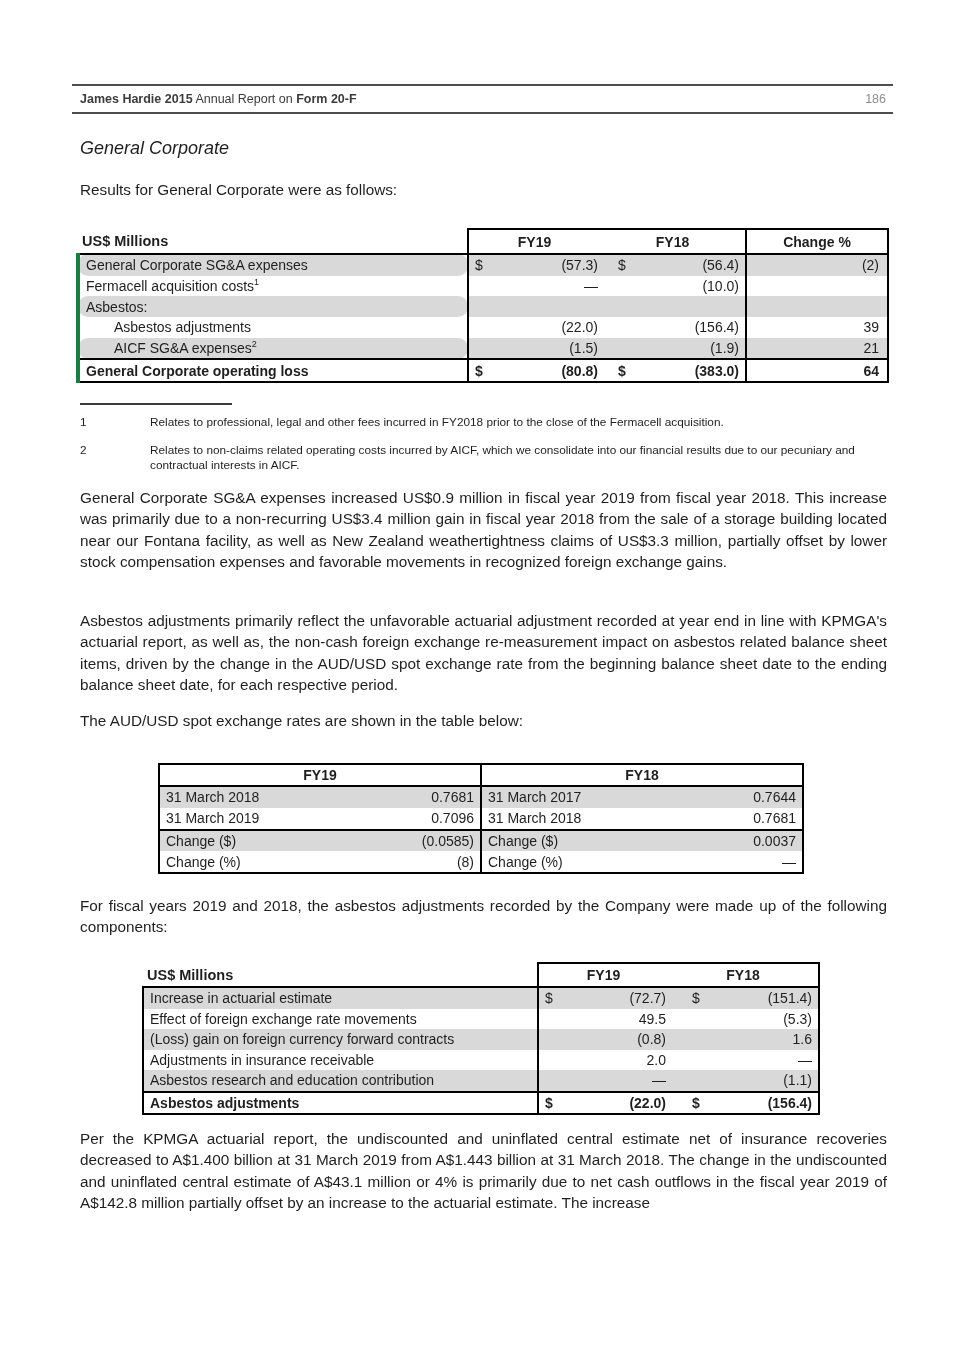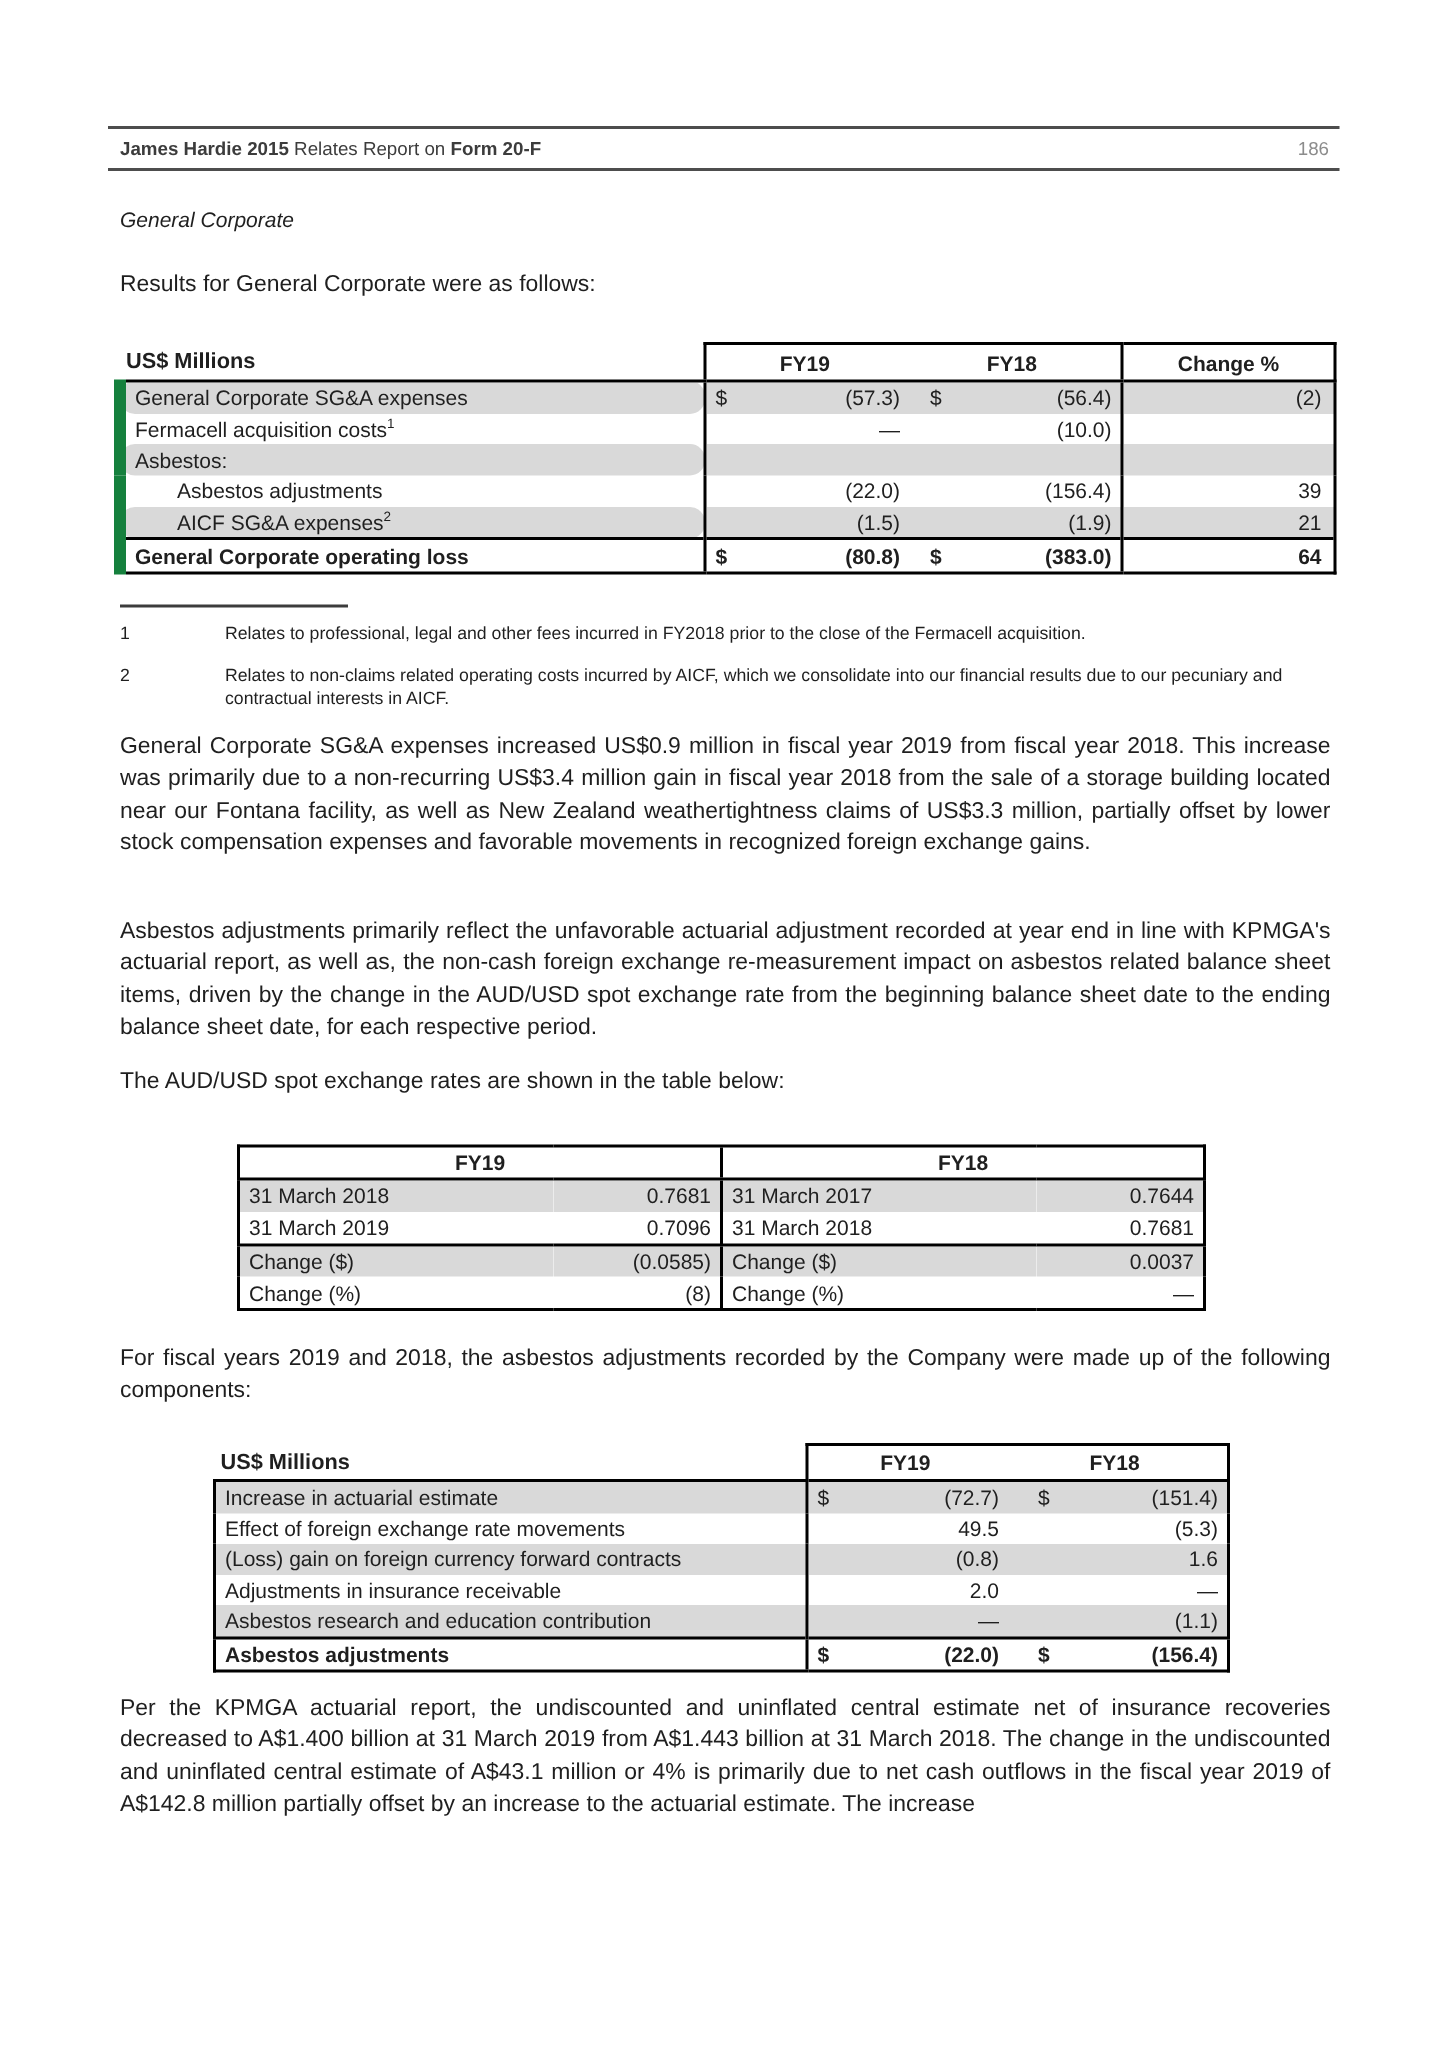--- a/index.html
+++ b/index.html
@@ -16,39 +16,39 @@
   
   .rule { position: absolute; left: 72px; width: 821px; height: 2px; background: #4d4d4d; }
   .hdr {
     position: absolute; left: 80px; top: 92px; width: 806px;
     font-size: 12.5px; color: #3c3c3c;
     display: flex; justify-content: space-between; align-items: baseline;
   }
   .hdr .b { font-weight: bold; }
   .pagenum { color: #8c8c8c; }
 
-  .heading { position: absolute; left: 80px; top: 138px; font-size: 14px; font-style: italic; }
+  .heading { position: absolute; left: 80px; top: 138px; font-size: 18px; font-style: italic; }
   .para { position: absolute; left: 80px; width: 807px; font-size: 15.3px; line-height: 21.4px; text-align: justify; }
   .para.single { text-align: left; }
 
   
   table { border-collapse: collapse; table-layout: fixed; }
   td { font-size: 14px; vertical-align: middle; padding: 0; overflow: hidden; white-space: nowrap; }
   .shaded td { background: #d9d9d9; }
   .boldrow td { font-weight: bold; }
 
   
   .t1 { position: absolute; left: 76px; top: 228px; width: 810px; }
   .t1 td { height: 20.7px; }
   .t1 tr.head td { height: 23px; font-weight: bold; background: #ffffff; }
   .t1 .h-unit { text-align: left; padding-left: 4px; border-bottom: 2px solid #000; font-size: 14.5px; }
   .t1 .h-fy19 { text-align: center; border-top: 2px solid #000; border-left: 2px solid #000; border-bottom: 2px solid #000; }
   .t1 .h-fy18 { text-align: center; border-top: 2px solid #000; border-bottom: 2px solid #000; }
   .t1 .h-chg  { text-align: center; border: 2px solid #000; }
-  .t1 .c-label { text-align: left; padding-left: 6px; border-left: 8px solid #15803d; border-radius: 10px; }
+  .t1 .c-label { text-align: left; padding-left: 6px; border-left: 4px solid #15803d; border-radius: 10px; }
   .t1 .c-label.indent { padding-left: 34px; }
   .t1 .c-d19 { text-align: left; padding-left: 6px; border-left: 2px solid #000; }
   .t1 .c-v19 { text-align: right; padding-right: 2px; }
   .t1 .c-d18 { text-align: left; padding-left: 18px; }
   .t1 .c-v18 { text-align: right; padding-right: 6px; }
   .t1 .c-chg { text-align: right; padding-right: 8px; border-left: 2px solid #000; border-right: 2px solid #000; }
   .t1 tr.total td { border-top: 2px solid #000; border-bottom: 2px solid #000; }
   sup { font-size: 9px; line-height: 0; }
 
   
@@ -86,21 +86,21 @@
 </style>
 </head>
 <body>
 
 <div class="page">
 
   <div class="rule" style="top:84px;"></div>
   <div class="hdr">
     <div>
       <span class="b">James Hardie 2015</span>
-      <span>Relates Report on</span>
+      <span>Annual Report on</span>
       <span class="b">Form 20-F</span>
     </div>
     <div class="pagenum">186</div>
   </div>
   <div class="rule" style="top:112px;"></div>
 
   <div class="heading">General Corporate</div>
   <div class="para single" style="top:179px;">Results for General Corporate were as follows:</div>
 
   <table class="t1">

